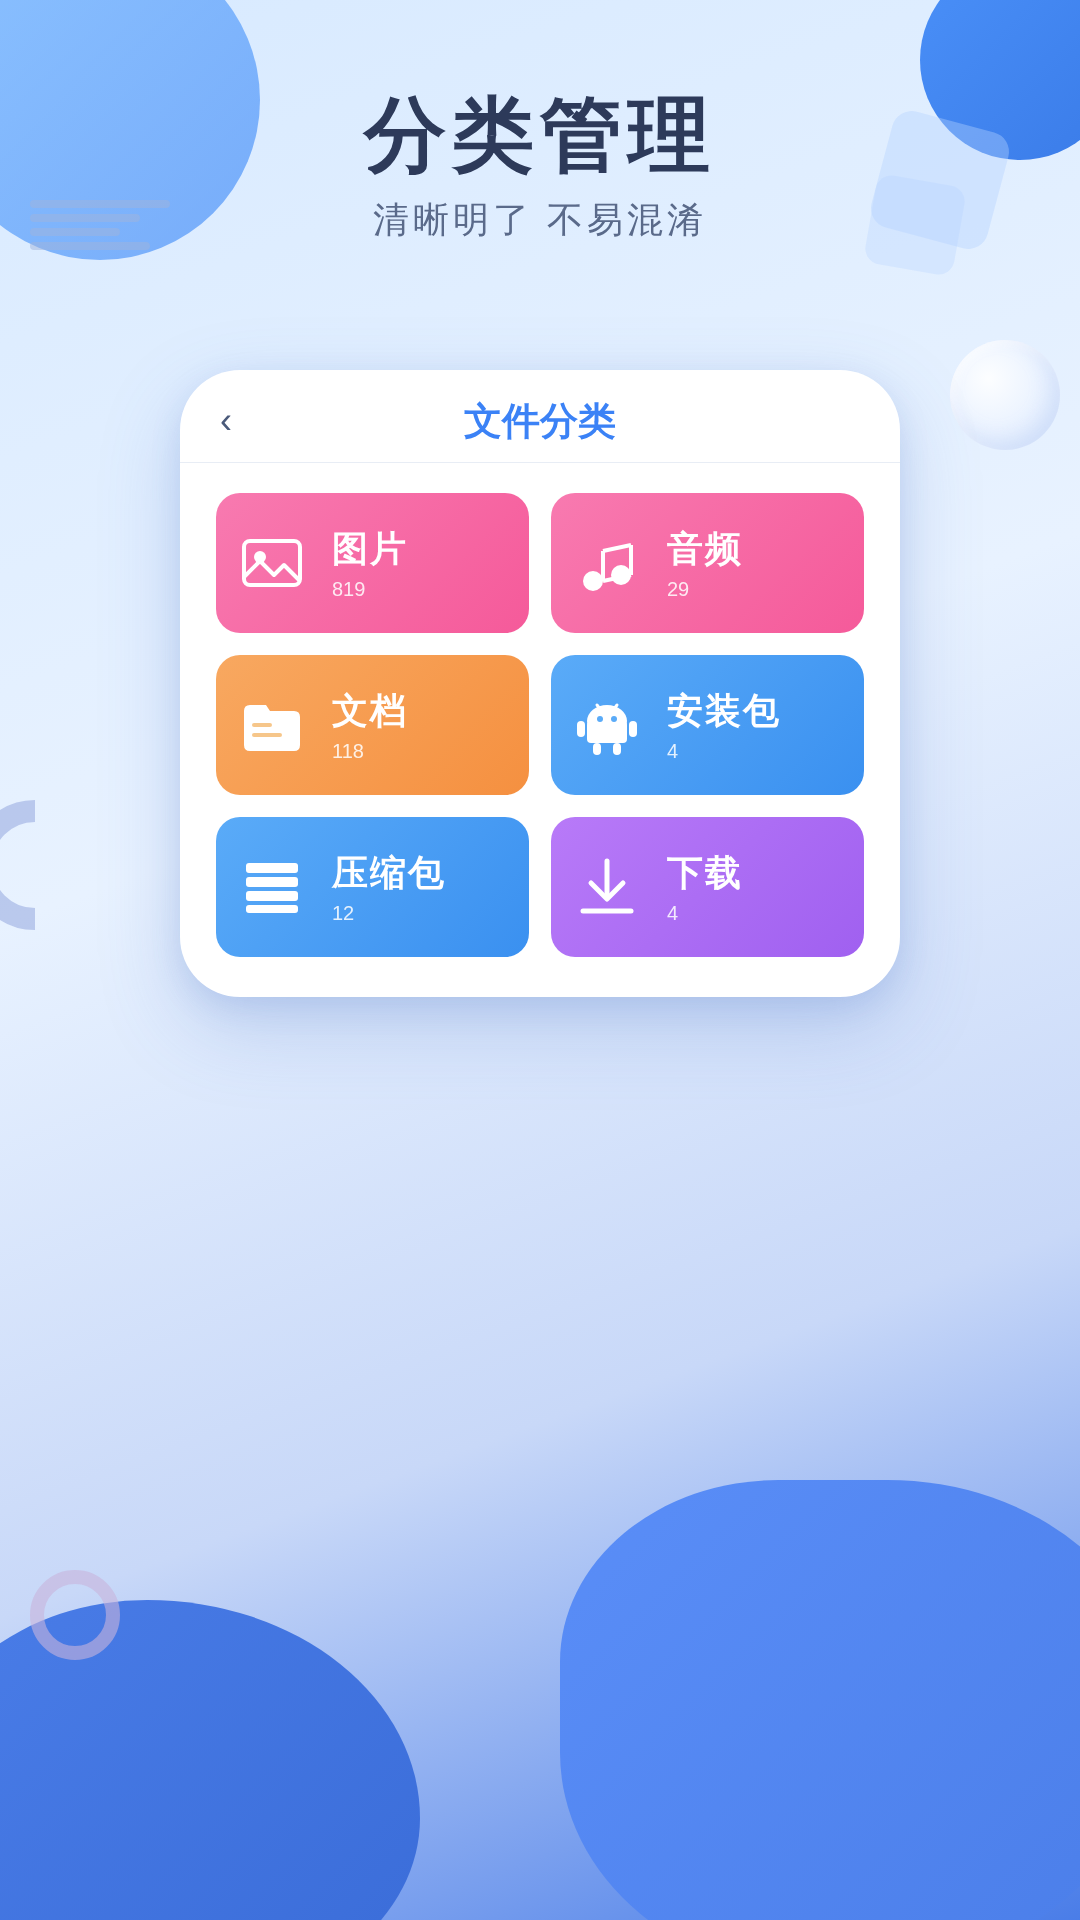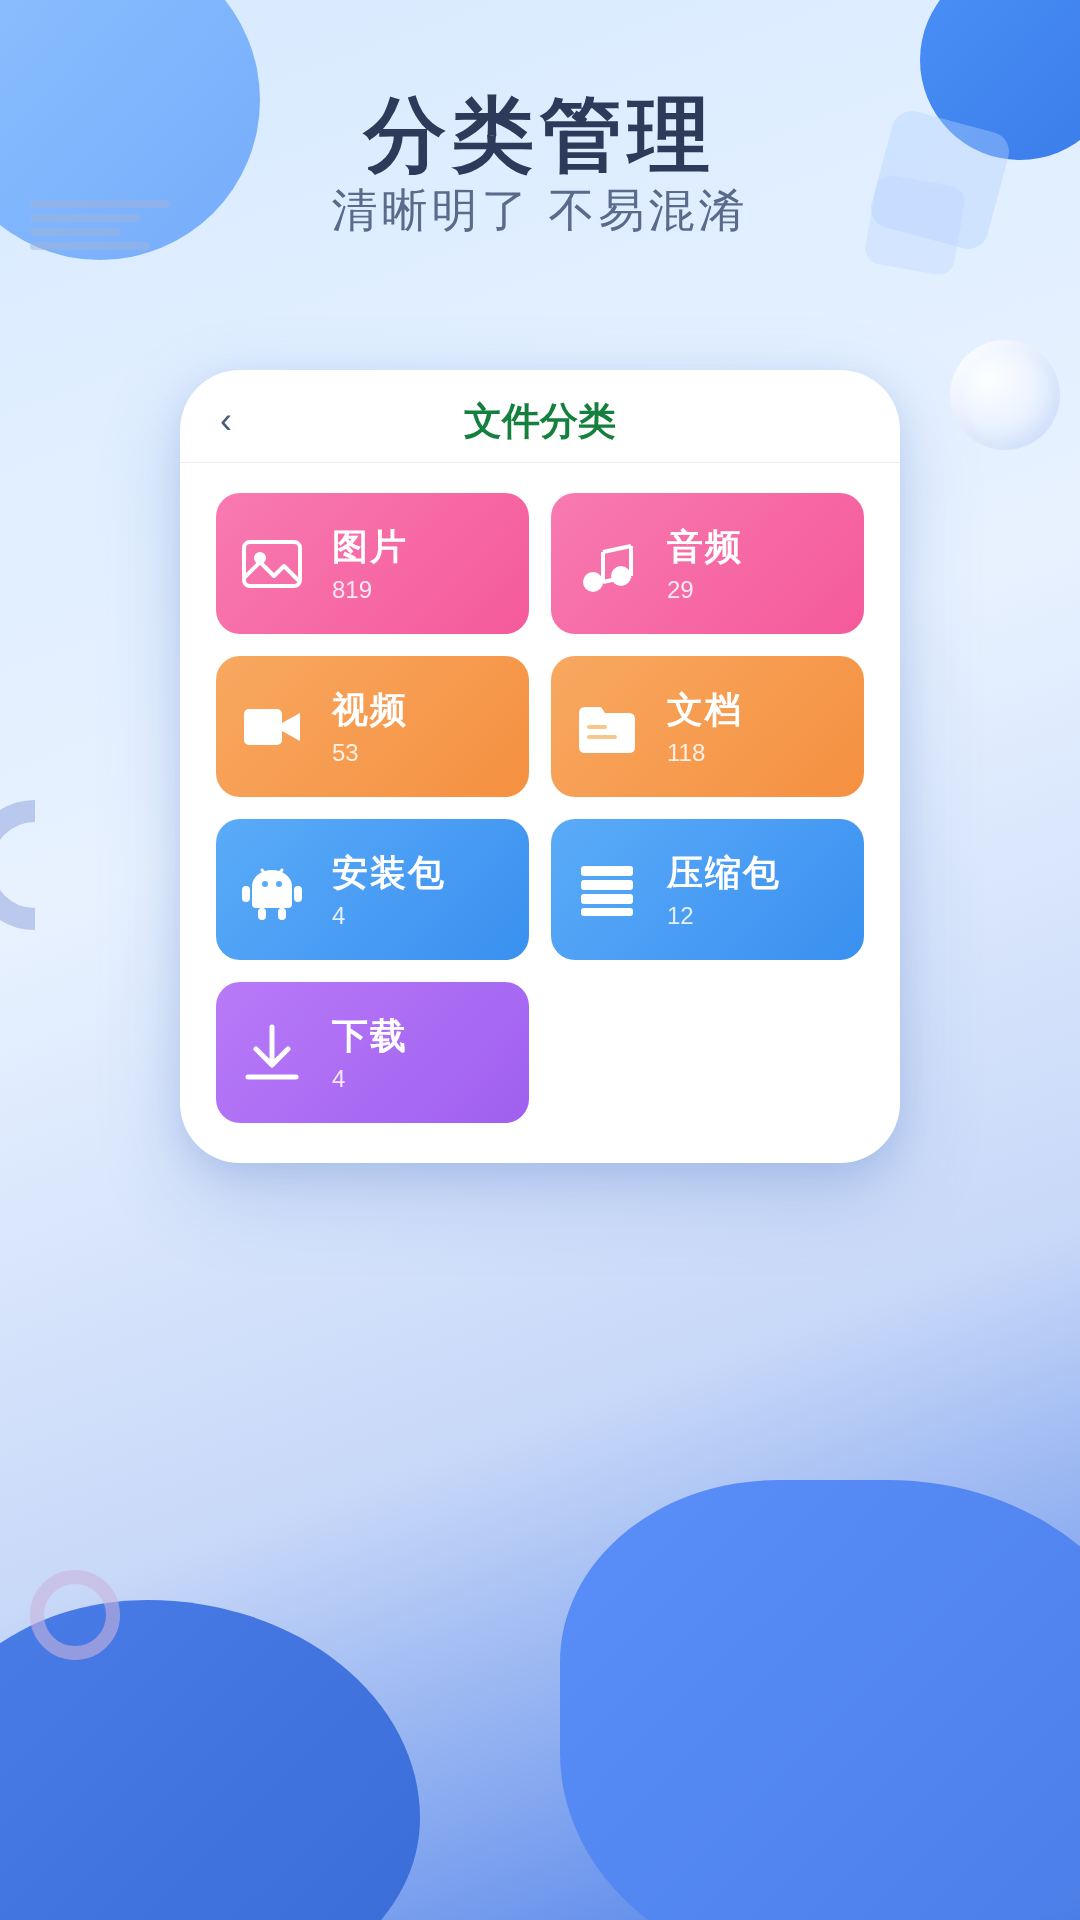--- a/index.html
+++ b/index.html
@@ -140,22 +140,23 @@
 
     .header-title {
       font-size: 82px;
       font-weight: 900;
       color: #2d3a5a;
       letter-spacing: 6px;
       line-height: 1.1;
     }
 
     .header-subtitle {
-      font-size: 46px;
+      font-size: 36px;
       color: #5a6a8a;
+      margin-top: 16px;
       letter-spacing: 4px;
     }
 
     
     .phone-wrapper {
       position: absolute;
       top: 370px;
       left: 50%;
       transform: translateX(-50%);
       width: 720px;
@@ -183,21 +184,21 @@
       color: #4a5a7a;
       cursor: pointer;
     }
 
     .phone-header-title {
       position: absolute;
       left: 50%;
       transform: translateX(-50%);
       font-size: 38px;
       font-weight: 600;
-      color: #15803d;
+      color: #3b82f6;
     }
 
     
     .category-grid {
       display: grid;
       grid-template-columns: 1fr 1fr;
       gap: 22px;
       padding: 30px 36px 40px;
     }
 
@@ -232,21 +233,21 @@
     }
 
     .card-name {
       font-size: 36px;
       font-weight: 600;
       color: white;
       letter-spacing: 2px;
     }
 
     .card-count {
-      font-size: 24px;
+      font-size: 20px;
       color: rgba(255,255,255,0.85);
       margin-top: 4px;
     }
 
     
     .card-pink { background: linear-gradient(135deg, #f87ab0, #f55a9a); }
     .card-orange { background: linear-gradient(135deg, #f8a860, #f59040); }
     .card-blue { background: linear-gradient(135deg, #5aabf8, #3a90f0); }
     .card-purple { background: linear-gradient(135deg, #b87af8, #a060f0); }
 
@@ -312,32 +313,20 @@
             <line x1="56" y1="44" x2="56" y2="14" stroke="white" stroke-width="4"></line>
             <line x1="28" y1="20" x2="56" y2="14" stroke="white" stroke-width="4"></line>
           </svg>
         </div>
         <div class="card-info">
           <span class="card-name">音频</span>
           <span class="card-count">29</span>
         </div>
       </div>
 
-      <div class="category-card card-orange">
-        <div class="card-icon">
-          <svg viewBox="0 0 64 64" xmlns="http://www.w3.org/2000/svg">
-            <rect x="4" y="14" width="38" height="36" rx="5" fill="white"></rect>
-            <polygon points="60,18 42,28 42,36 60,46" fill="white"></polygon>
-          </svg>
-        </div>
-        <div class="card-info">
-          <span class="card-name">视频</span>
-          <span class="card-count">53</span>
-        </div>
-      </div>
 
       <div class="category-card card-orange">
         <div class="card-icon">
           <svg viewBox="0 0 64 64" xmlns="http://www.w3.org/2000/svg">
             <path d="M4 18 Q4 12 10 12 L26 12 L30 18 L54 18 Q60 18 60 24 L60 52 Q60 58 54 58 L10 58 Q4 58 4 52 Z" fill="white"></path>
             <rect x="12" y="30" width="20" height="4" rx="2" fill="rgba(240,160,60,0.6)"></rect>
             <rect x="12" y="40" width="30" height="4" rx="2" fill="rgba(240,160,60,0.6)"></rect>
           </svg>
         </div>
         <div class="card-info">

